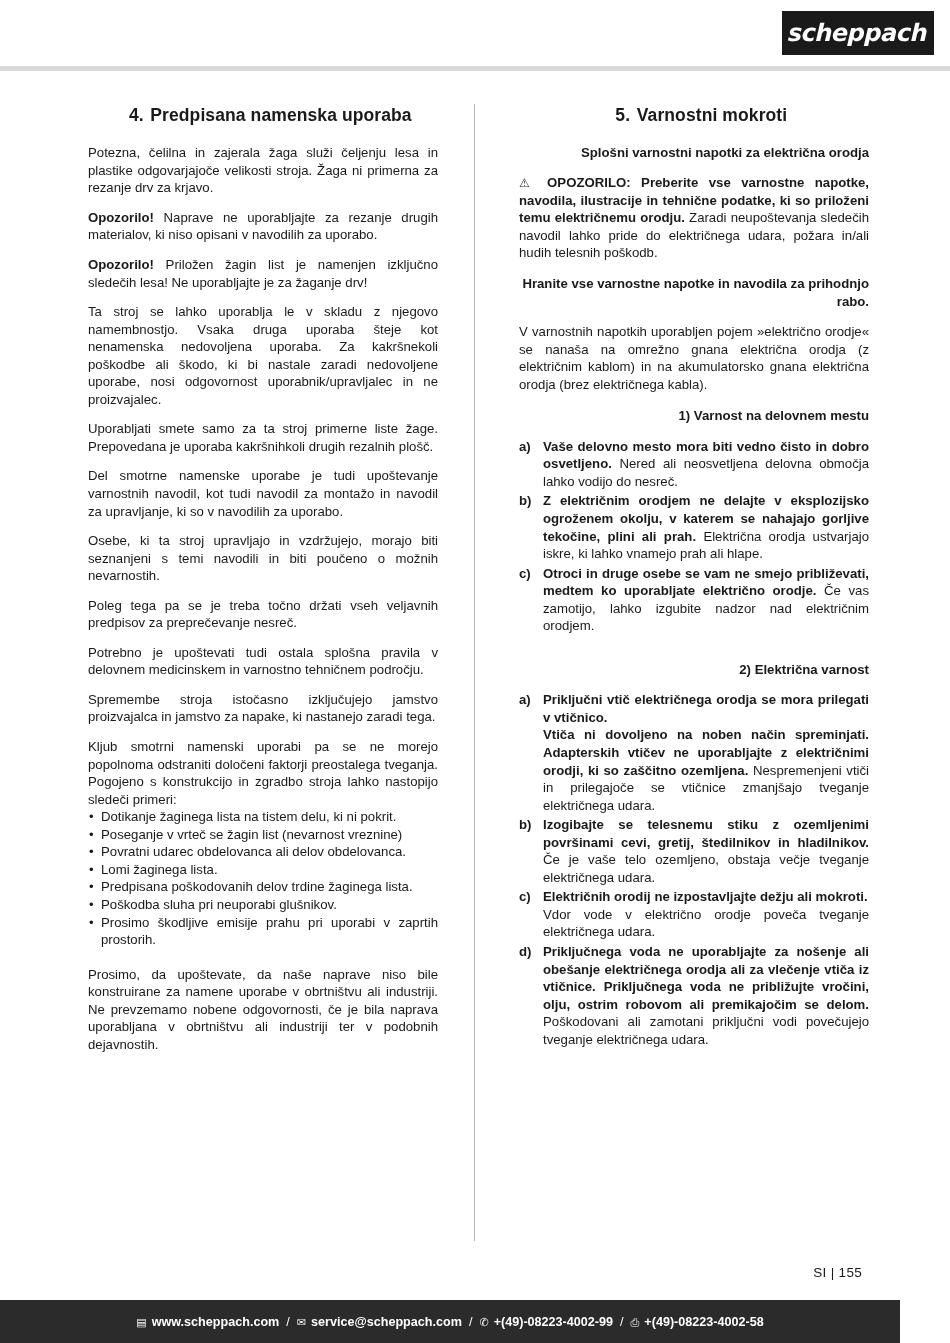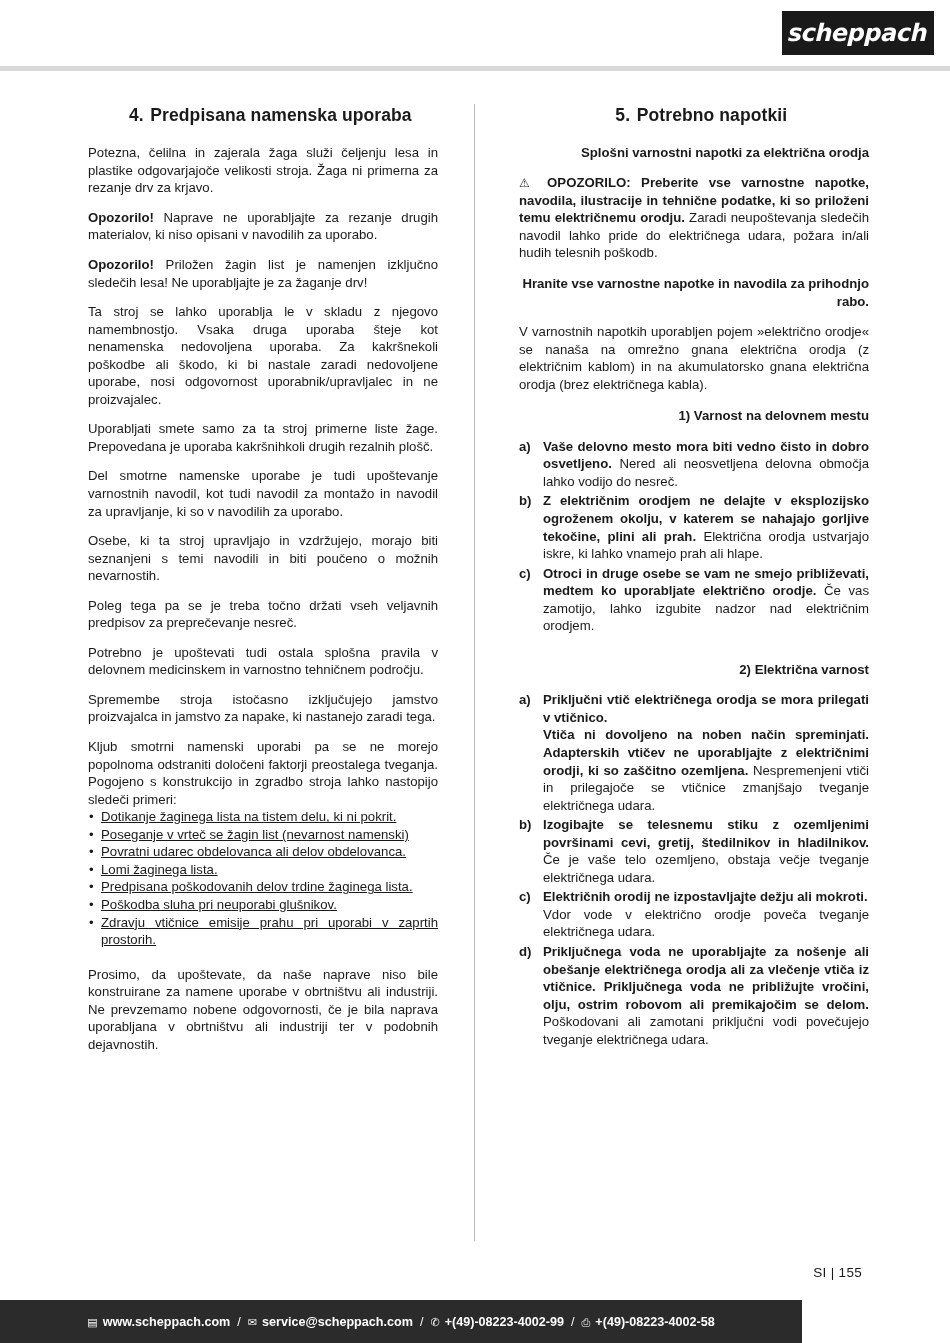--- a/index.html
+++ b/index.html
@@ -108,21 +108,20 @@
   b, strong { font-weight: bold; }
   .bullets {
     margin: 0;
     padding: 0;
     list-style: none;
   }
   .bullets li {
     position: relative;
     padding-left: 13px;
     text-align: justify;
-    text-decoration: underline;
   }
   .bullets li::before {
     content: "•";
     position: absolute;
     left: 1px;
     top: 0;
   }
   .abc-list {
     margin: 0;
     padding: 0;
@@ -150,21 +149,21 @@
     top: 1265px;
     font-size: 13.5px;
     color: #1a1a1a;
     letter-spacing: 0.3px;
   }
   
   .footer {
     position: absolute;
     left: 0;
     top: 1300px;
-    width: 802px;
+    width: 900px;
     height: 43px;
     background: #2b2b2b;
     color: #ffffff;
     display: flex;
     align-items: center;
     justify-content: center;
     font-size: 12.6px;
     font-weight: bold;
   }
   .footer .sep {
@@ -207,34 +206,34 @@
       <p>Uporabljati smete samo za ta stroj primerne liste žage. Prepovedana je uporaba kakršnihkoli drugih rezalnih plošč.</p>
       <p>Del smotrne namenske uporabe je tudi upoštevanje varnostnih navodil, kot tudi navodil za montažo in navodil za upravljanje, ki so v navodilih za uporabo.</p>
       <p>Osebe, ki ta stroj upravljajo in vzdržujejo, morajo biti seznanjeni s temi navodili in biti poučeno o možnih nevarnostih.</p>
       <p>Poleg tega pa se je treba točno držati vseh veljavnih predpisov za preprečevanje nesreč.</p>
       <p>Potrebno je upoštevati tudi ostala splošna pravila v delovnem medicinskem in varnostno tehničnem področju.</p>
       <p>Spremembe stroja istočasno izključujejo jamstvo proizvajalca in jamstvo za napake, ki nastanejo zaradi tega.</p>
       <p>Kljub smotrni namenski uporabi pa se ne morejo popolnoma odstraniti določeni faktorji preostalega tveganja. Pogojeno s konstrukcijo in zgradbo stroja lahko nastopijo sledeči primeri:</p>
 
       <ul class="bullets">
         <li>Dotikanje žaginega lista na tistem delu, ki ni pokrit.</li>
-        <li>Poseganje v vrteč se žagin list (nevarnost namenski)</li>
+        <li>Poseganje v vrteč se žagin list (nevarnost vreznine)</li>
         <li>Povratni udarec obdelovanca ali delov obdelovanca.</li>
         <li>Lomi žaginega lista.</li>
         <li>Predpisana poškodovanih delov trdine žaginega lista.</li>
         <li>Poškodba sluha pri neuporabi glušnikov.</li>
-        <li>Zdravju vtičnice emisije prahu pri uporabi v zaprtih prostorih.</li>
+        <li>Prosimo škodljive emisije prahu pri uporabi v zaprtih prostorih.</li>
       </ul>
 
       <p class="gap-before" style="margin-top:17px">Prosimo, da upoštevate, da naše naprave niso bile konstruirane za namene uporabe v obrtništvu ali industriji. Ne prevzemamo nobene odgovornosti, če je bila naprava uporabljana v obrtništvu ali industriji ter v podobnih dejavnostih.</p>
     </div>
 
     <div class="col col-right">
       <h2 class="sec-title">
-        <span class="num">5.</span><span>Potrebno napotkii</span>
+        <span class="num">5.</span><span>Varnostni mokroti</span>
       </h2>
 
       <p class="sub-bold">Splošni varnostni napotki za električna orodja</p>
 
       <p>
         <span class="warn-glyph">⚠</span>
         <b>OPOZORILO: Preberite vse varnostne napotke, navodila, ilustracije in tehnične podatke, ki so priloženi temu električnemu orodju.</b><span> Zaradi neupoštevanja sledečih navodil lahko pride do električnega udara, požara in/ali hudih telesnih poškodb.</span>
       </p>
 
       <p class="sub-bold" style="margin-top:13px; margin-bottom:13px">Hranite vse varnostne napotke in navodila za prihodnjo rabo.</p>

